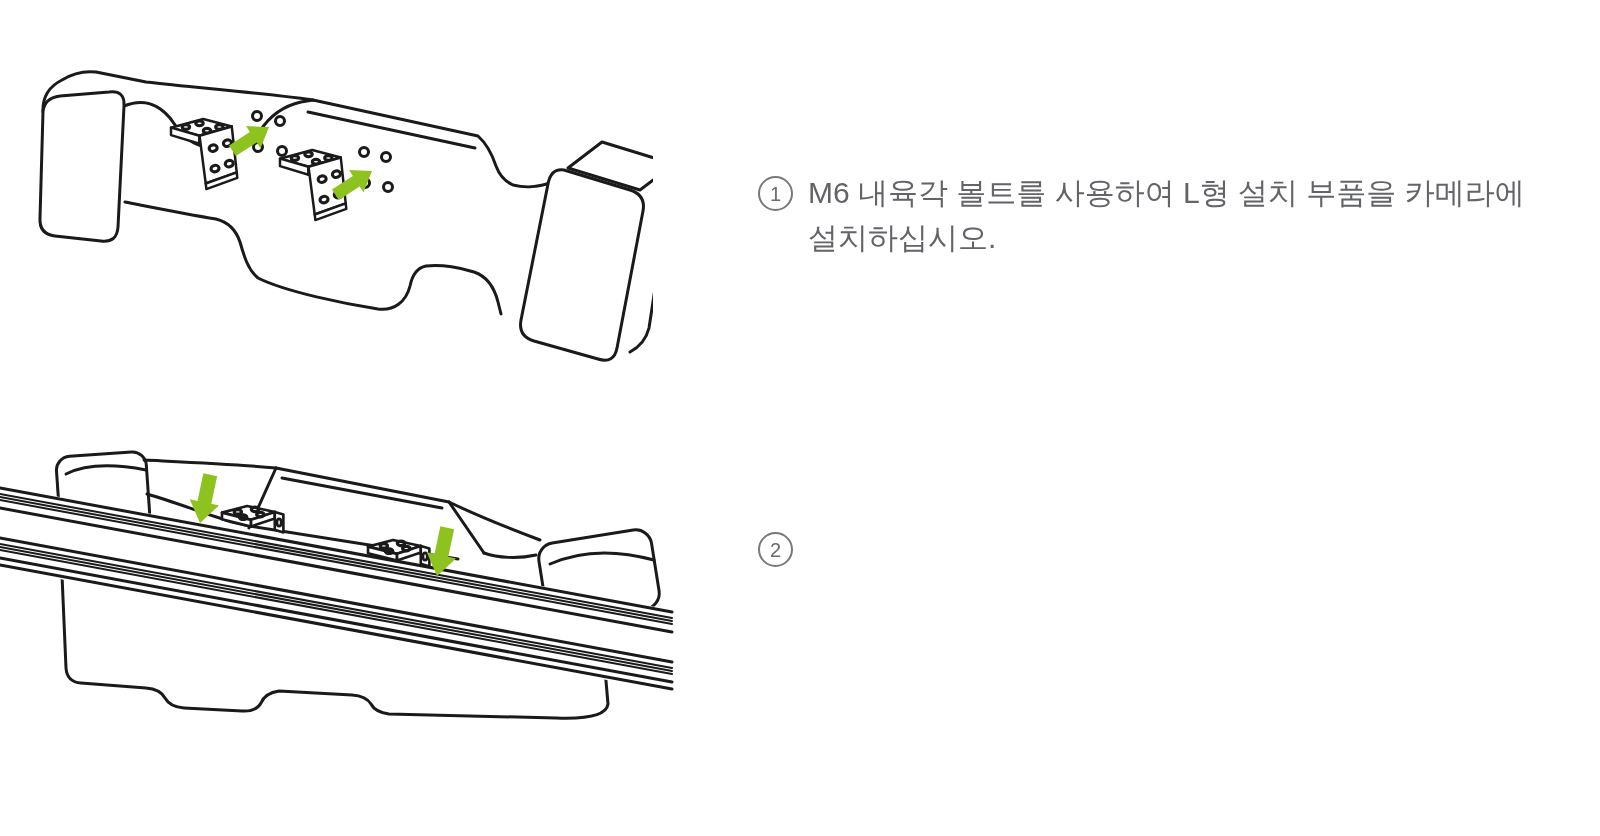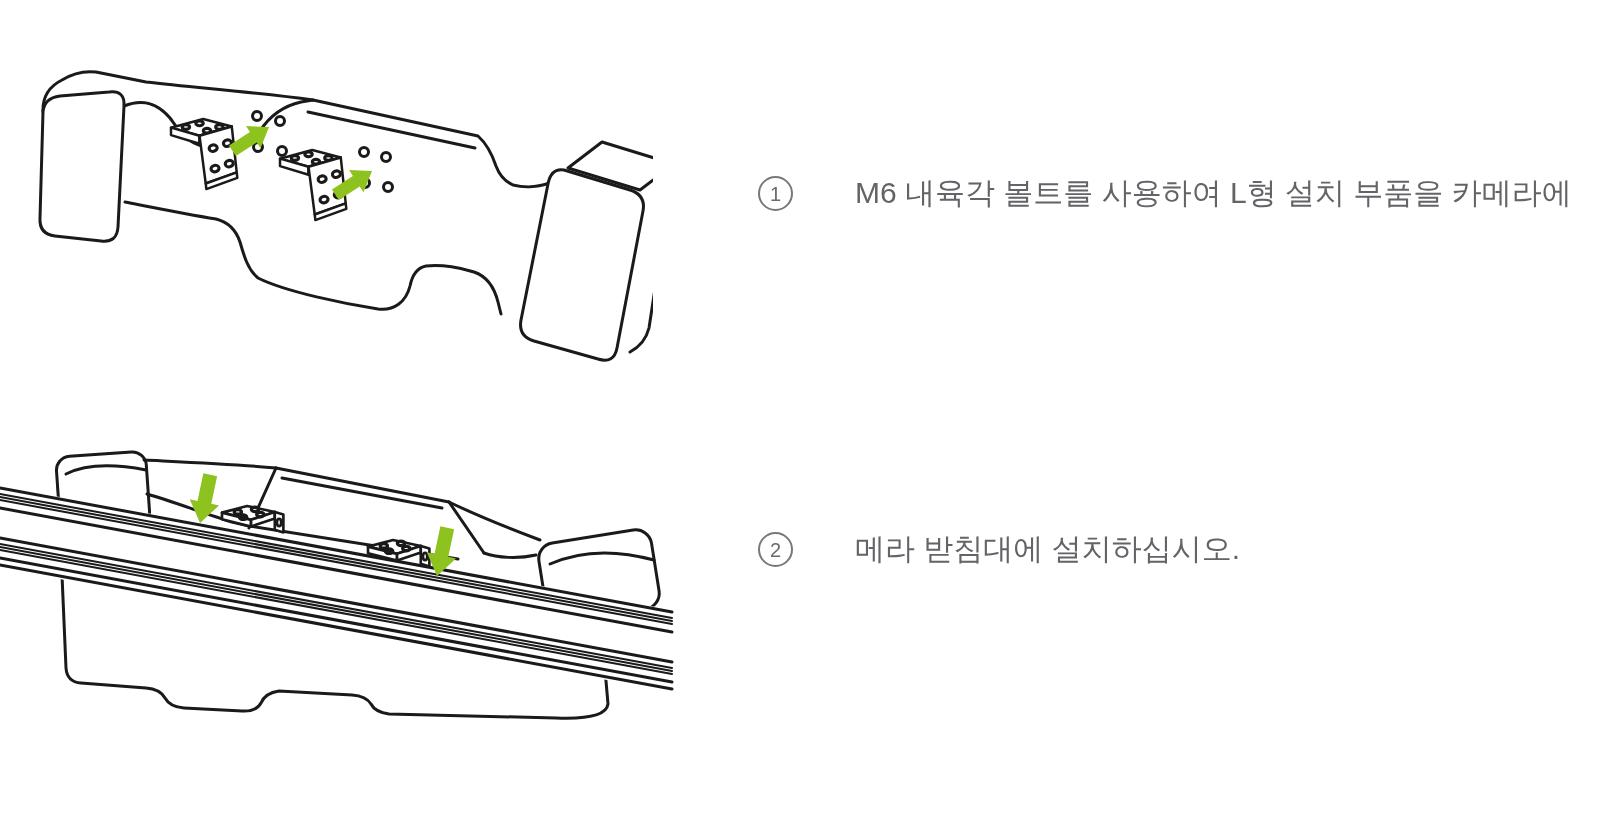--- a/index.html
+++ b/index.html
@@ -13,21 +13,21 @@
   .step{
     position:absolute;display:flex;align-items:flex-start;gap:15px;
     color:#636468;
   }
   .step-num{
     flex:0 0 auto;width:31px;height:31px;margin-top:6px;
     border:2px solid #77787a;border-radius:50%;
     display:flex;align-items:center;justify-content:center;
     font-size:20px;line-height:1;color:#6a6b6e;
   }
-  .step-lines{font-size:30px;line-height:45px;letter-spacing:0;margin-left:47px;}
+  .step-lines{font-size:30px;line-height:45px;letter-spacing:0;}
   .step-lines div{white-space:nowrap;}
   svg path, svg rect, svg line, svg circle, svg ellipse, svg polyline{
     vector-effect:none;
   }
 </style>
 </head>
 <body>
 
 <div class="illus" style="left:28px;top:42px;width:625px;height:335px;">
 <svg width="625" height="335" viewBox="0 0 625 335">
@@ -167,23 +167,23 @@
   </g>
 </svg>
 </div>
 
 <div class="step" style="left:758px;top:170px;width:800px;">
   <div class="step-num">
     <span>1</span>
   </div>
   <div class="step-lines">
     <div>M6 내육각 볼트를 사용하여 L형 설치 부품을 카메라에</div>
+    <div>설치하십시오.</div>
   </div>
 </div>
 
 <div class="step" style="left:758px;top:526px;width:820px;">
   <div class="step-num">
     <span>2</span>
   </div>
   <div class="step-lines">
-    <div>메라 받침대에 설치하십시오.</div>
   </div>
 </div>
 
 </body></html>

